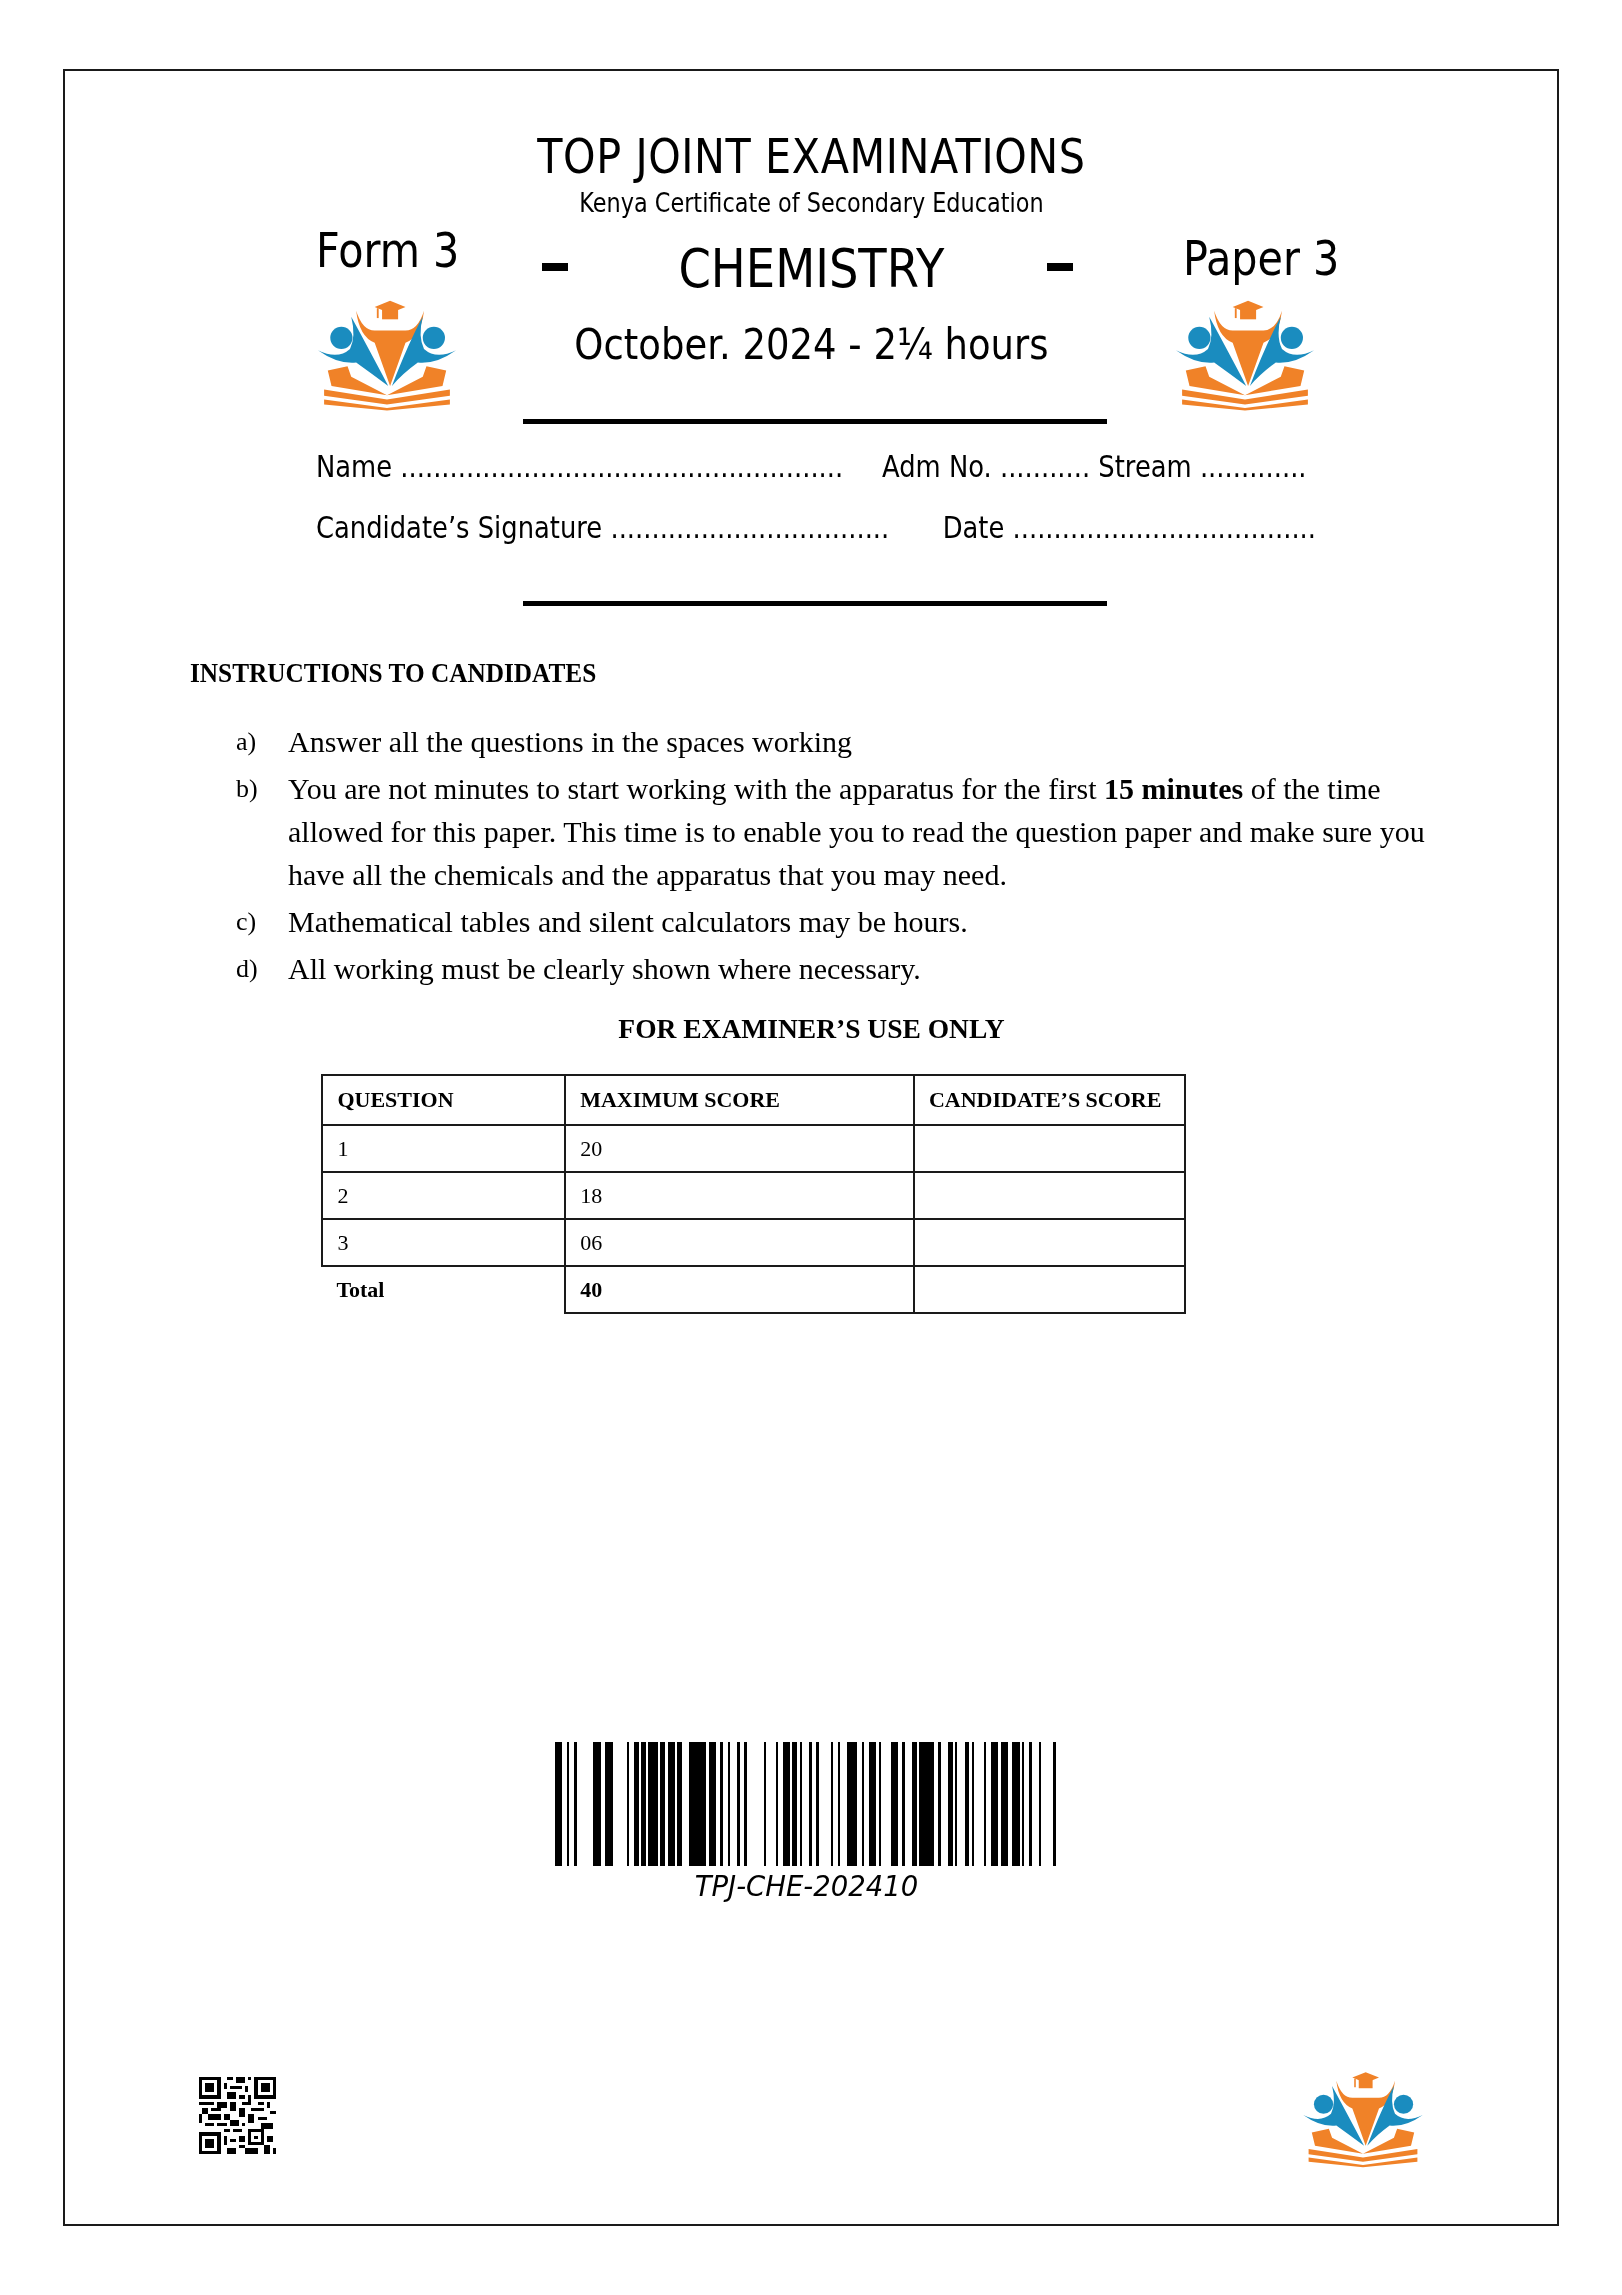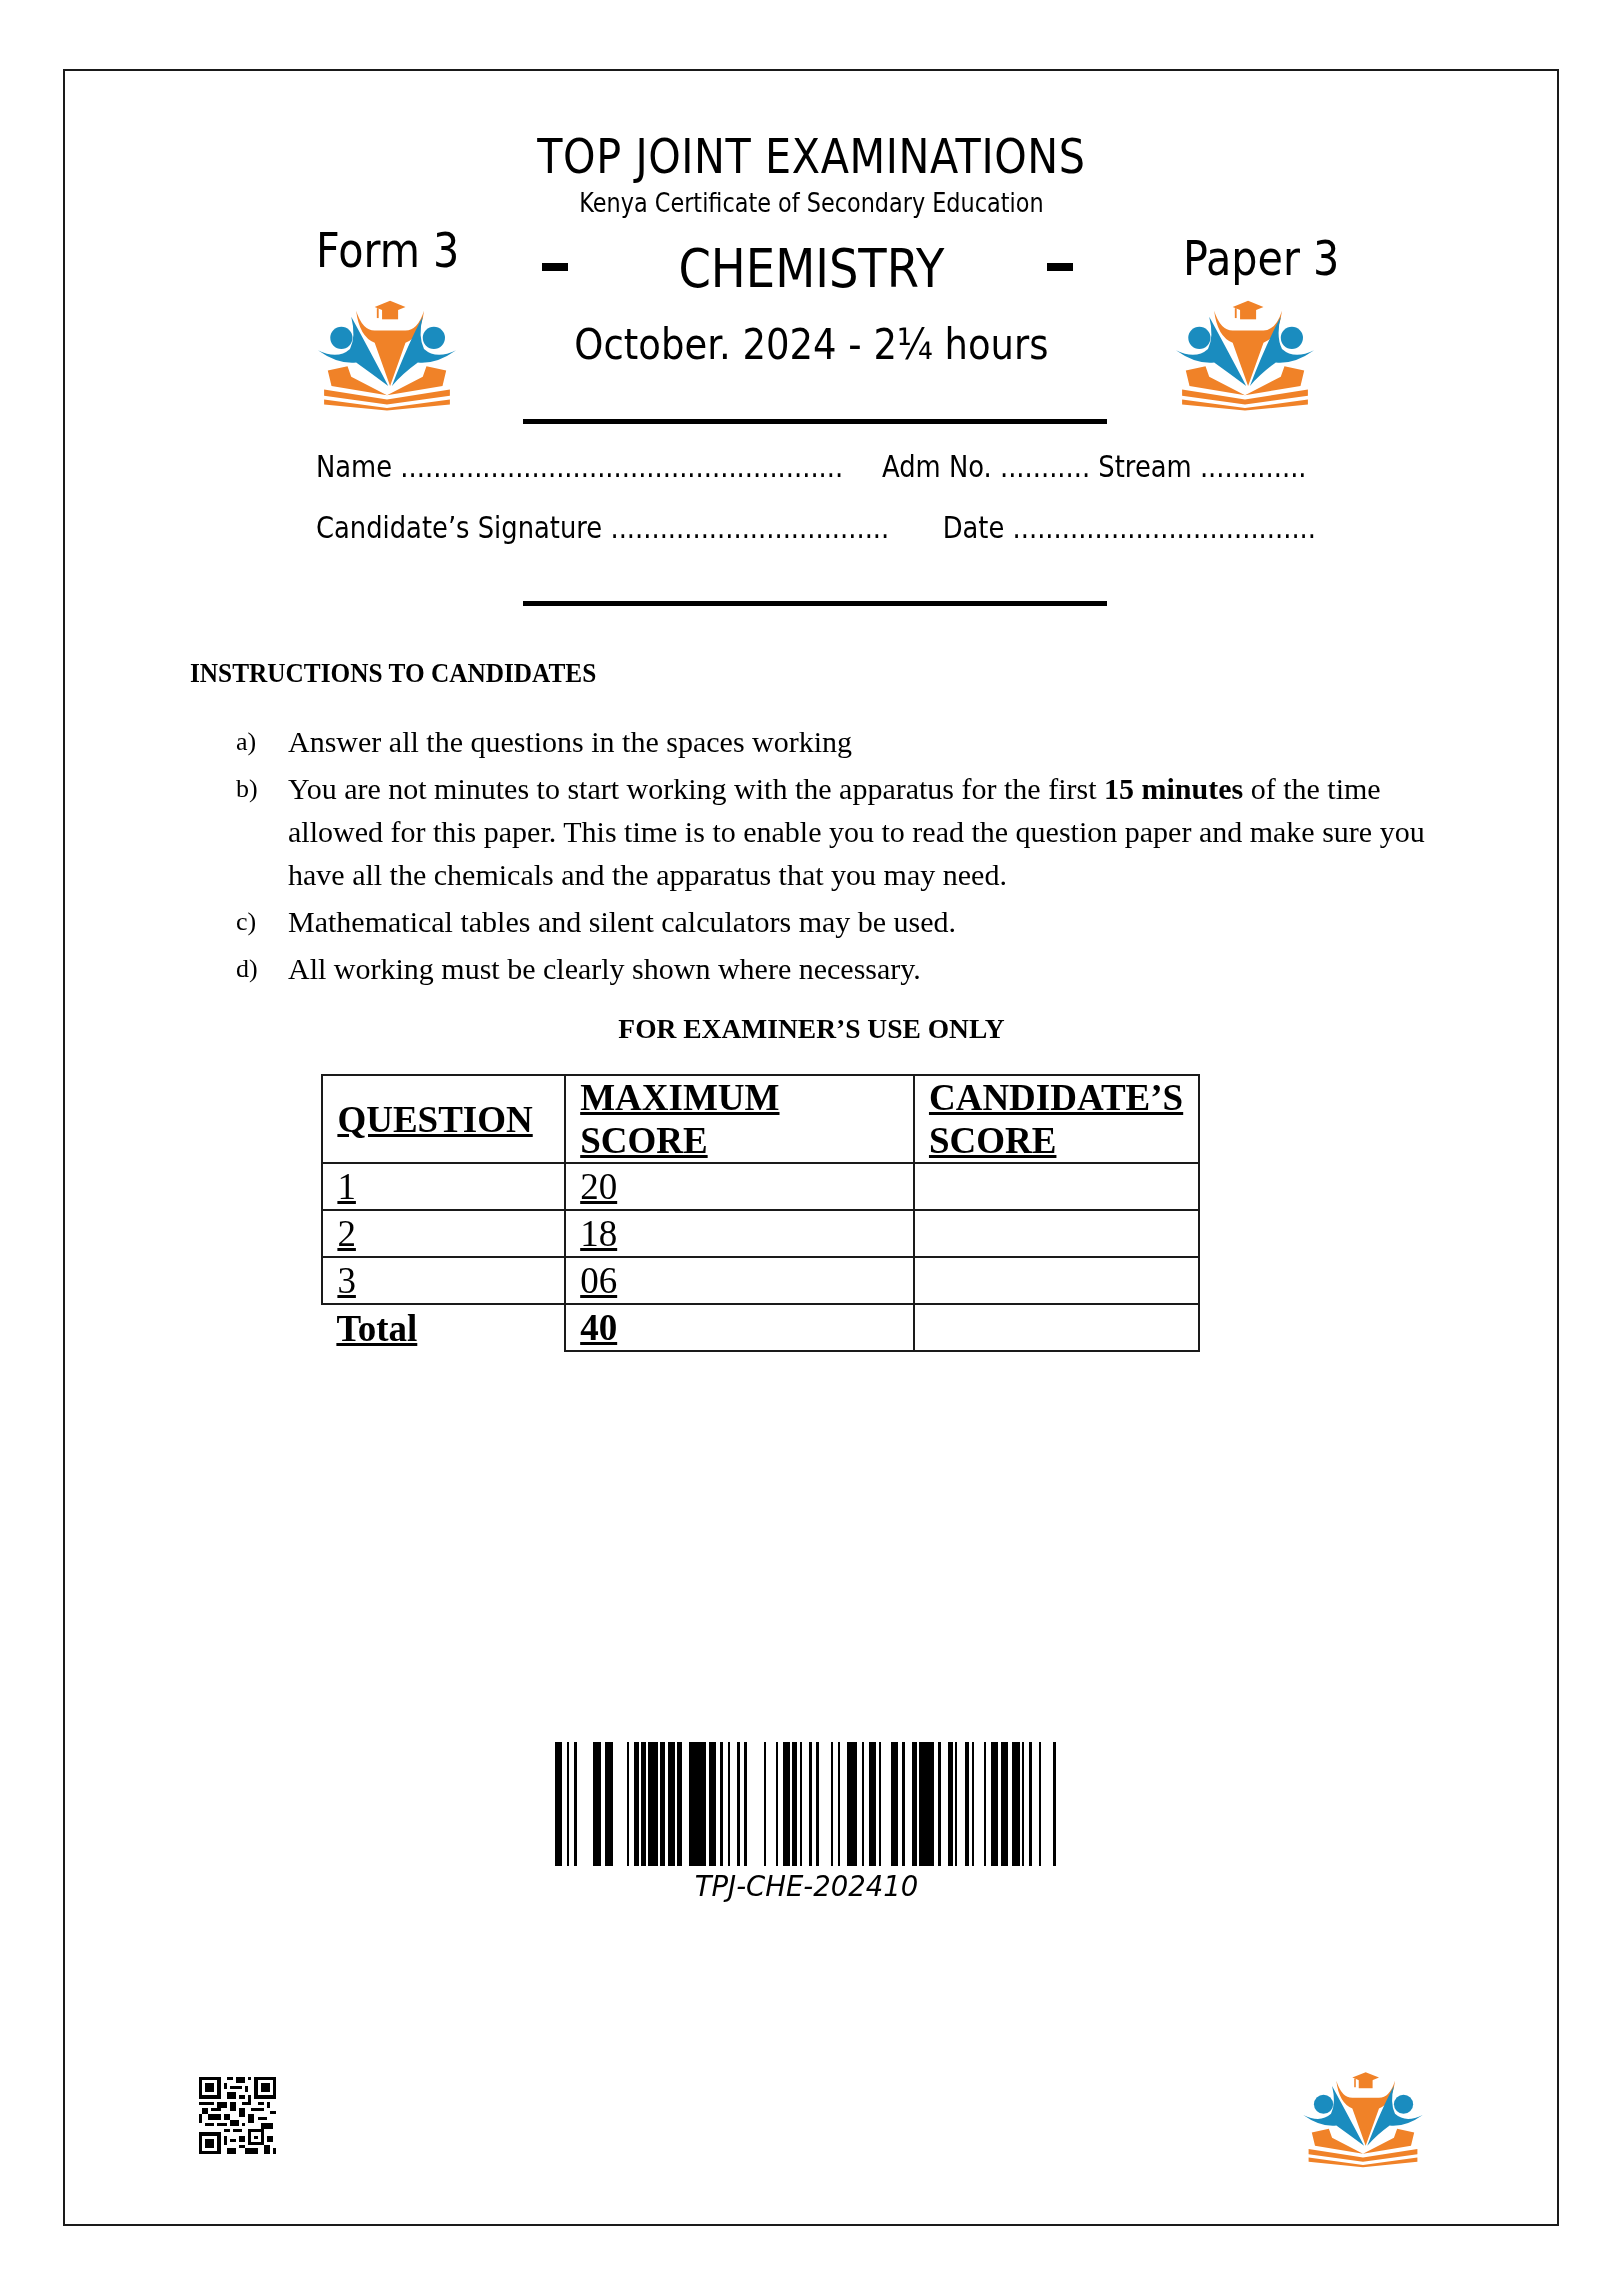--- a/index.html
+++ b/index.html
@@ -19,21 +19,21 @@
   .rule { background:#000; height:4.6px; }
 
   .field-row { font-size:30px; transform:scaleX(0.86); transform-origin:0 0; white-space:nowrap; }
   .instr-head { left:190px; top:657px; font-size:27.5px; font-weight:bold; transform:scaleX(0.92); transform-origin:0 0; }
   .instr-list { left:236px; top:720px; width:1204px; font-size:30px; line-height:43px; }
   .instr-item { display:flex; margin-bottom:3.9px; }
   .instr-marker { width:52px; flex:none; font-size:26px; }
   .instr-text { flex:1; }
 
   .examiner-head { left:0; width:1623px; top:1013px; text-align:center; font-size:27.5px; font-weight:bold; }
-  table.scores { position:absolute; left:321px; top:1074px; border-collapse:collapse; font-size:37px;text-decoration:underline; }
+  table.scores { position:absolute; left:321px; top:1074px; border-collapse:collapse; font-size:22px; }
   table.scores td { border:2px solid #1a1a1a; height:45px; padding:0 14.4px; vertical-align:middle; }
   table.scores tr.head td { font-weight:bold; height:48px; }
   table.scores td.c1 { width:212px; }
   table.scores td.c2 { width:318px; }
   table.scores td.c3 { width:241px; }
   table.scores tr.total td.c1 { border-left:none; border-bottom:none; font-weight:bold; }
   table.scores tr.total td.c2 { font-weight:bold; }
 
   .barcode { left:555px; top:1742px; width:503px; height:124px; display:flex; align-items:stretch; }
   .barcode span { background:#000; display:block; }
@@ -113,21 +113,21 @@
   <div class="instr-item">
     <span class="instr-marker">a)</span>
     <span class="instr-text">Answer all the questions in the spaces working</span>
   </div>
   <div class="instr-item">
     <span class="instr-marker">b)</span>
     <span class="instr-text"><span>You are not minutes to start working with the apparatus for the first </span><b>15 minutes</b><span> of the time allowed for this paper. This time is to enable you to read the question paper and make sure you have all the chemicals and the apparatus that you may need.</span></span>
   </div>
   <div class="instr-item">
     <span class="instr-marker">c)</span>
-    <span class="instr-text">Mathematical tables and silent calculators may be used.</span>
+    <span class="instr-text">Mathematical tables and silent calculators may be hours.</span>
   </div>
   <div class="instr-item">
     <span class="instr-marker">d)</span>
     <span class="instr-text">All working must be clearly shown where necessary.</span>
   </div>
 </div>
 
 <div class="abs serif examiner-head">FOR EXAMINER’S USE ONLY</div>
 <table class="scores serif">
   <tbody>

